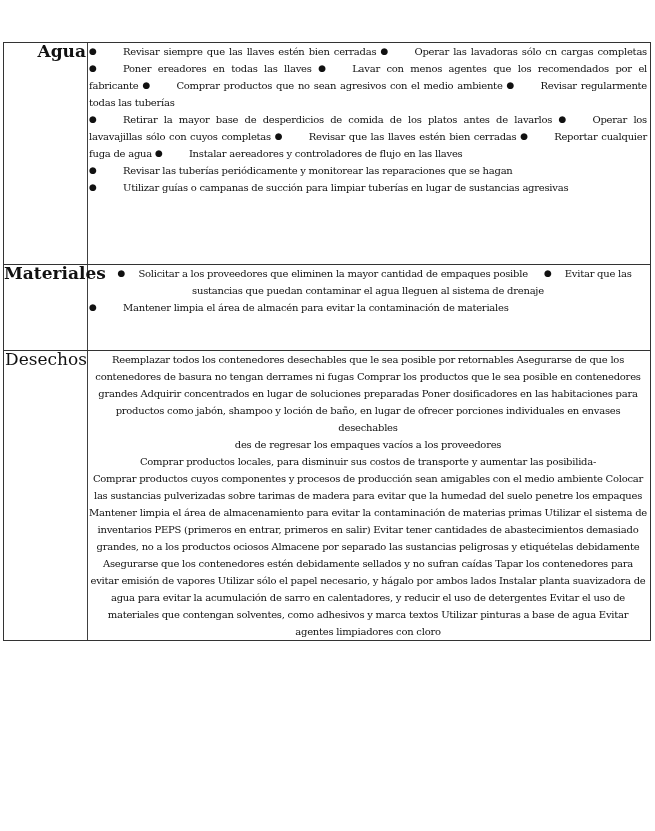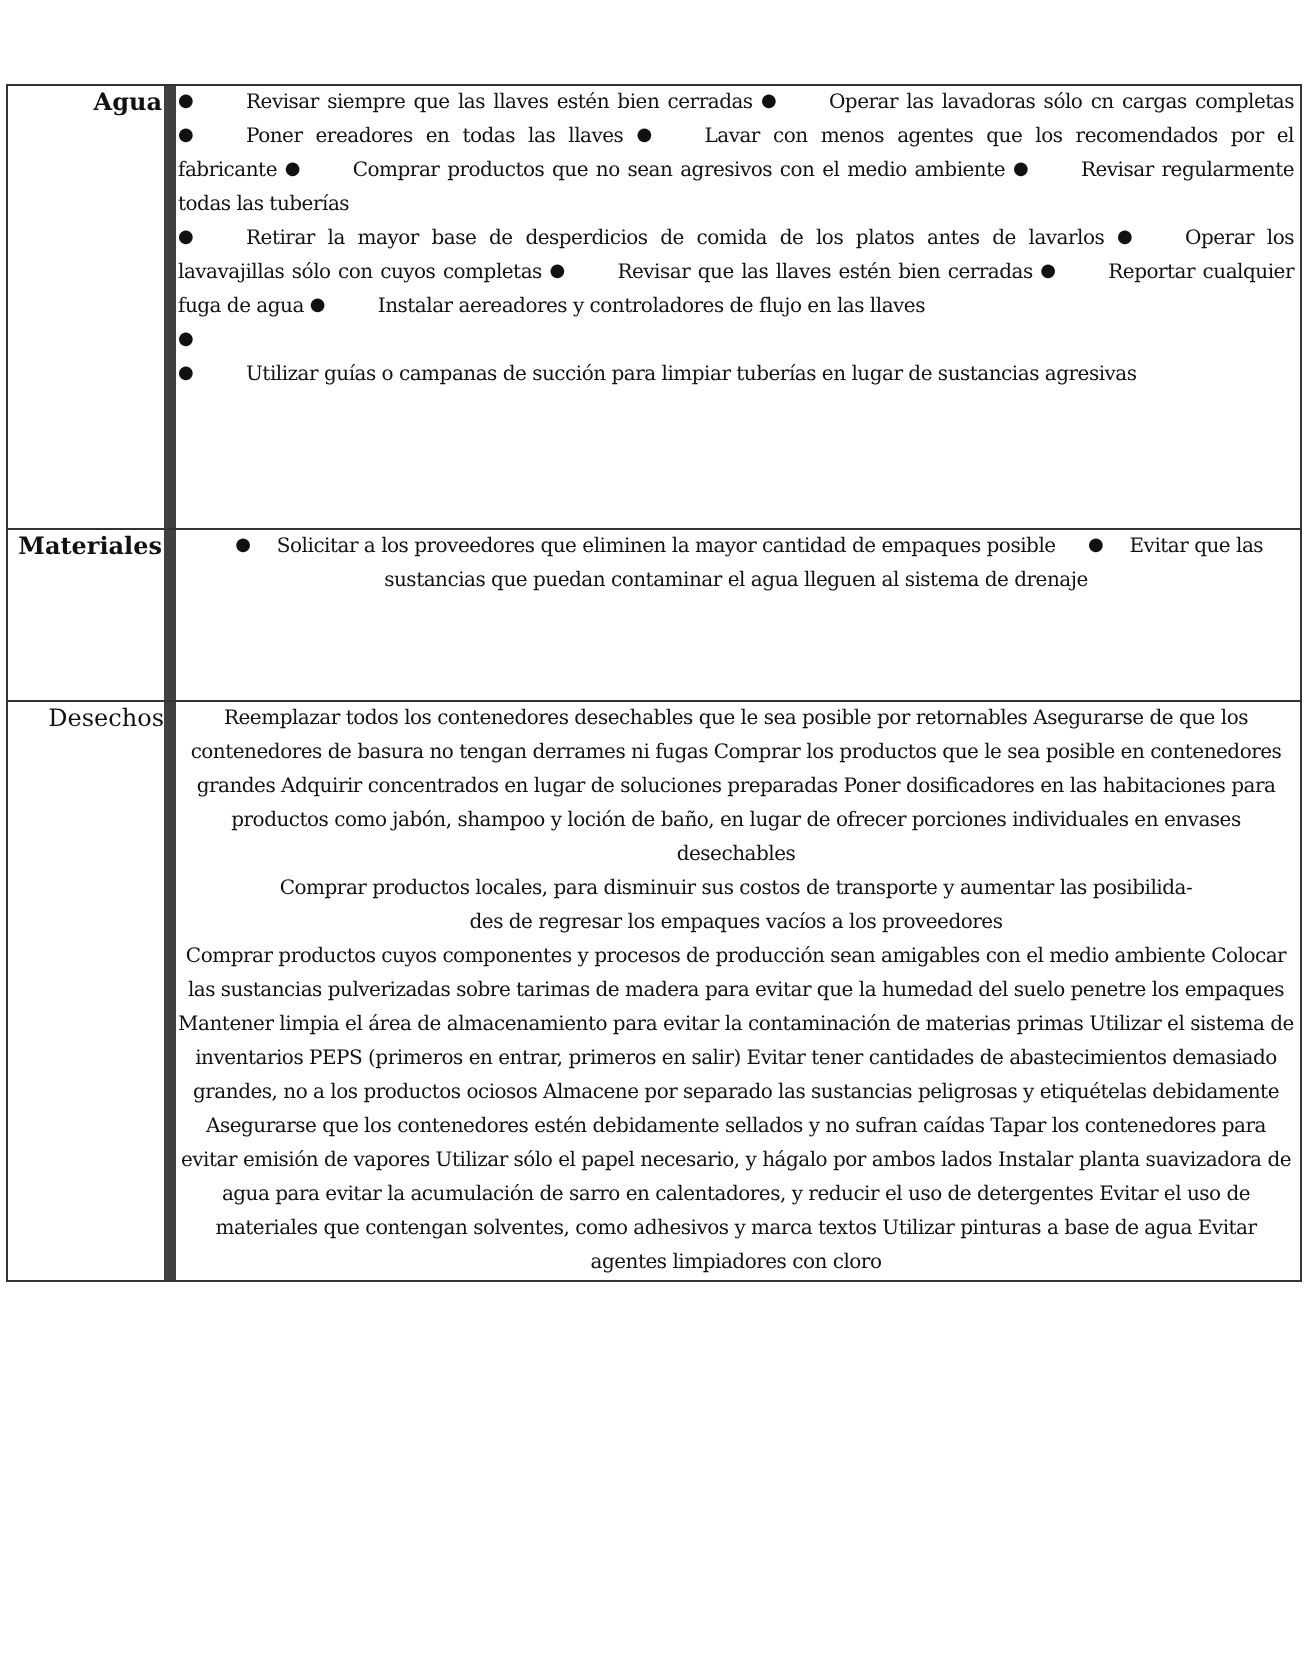--- a/index.html
+++ b/index.html
@@ -2,22 +2,22 @@
 <html><head>
 <meta charset="utf-8">
 <style>
   html, body { margin: 0; padding: 0; background: #ffffff; }
   body { width: 655px; height: 831px; position: relative; overflow: hidden;
          font-family: "DejaVu Serif", "Liberation Serif", serif; color: #111; }
   .tbl { position: absolute; left: 3px; top: 42px; width: 648px;
          border: 1px solid #333; box-sizing: border-box; }
   .row { display: flex; border-top: 1px solid #333; }
   .row:first-child { border-top: none; }
-  .label { width: 84px; flex: 0 0 84px; border-right: 6px solid #404040;
-           font-size: 12px; line-height: 17px; box-sizing: border-box; }
+  .label { width: 84px; flex: 0 0 84px; border-right: 1px solid #404040;
+           font-size: 17px; line-height: 17px; box-sizing: border-box; }
   .label.bold { font-weight: bold; text-align: right; padding-right: 1px; }
   .label.plain { text-align: right; padding-left: 0; }
   .cell { flex: 1; font-size: 10px; line-height: 17px; padding: 0 3px 0 1px;
           letter-spacing: -0.25px; }
   .para { margin: 0; text-align: justify; }
   .para.left { text-align: center; }
   .bullet { display: inline-block; width: 34px; }
   .bullet::before { content: "\25CF"; font-size: 9px; vertical-align: 1px; }
   .row-agua .cell { min-height: 221px; }
   .row-materiales .cell { min-height: 85px; }
@@ -39,42 +39,45 @@
         <span class="bullet"></span><span>Revisar regularmente todas las tuberías</span>
       </p>
       <p class="para">
         <span class="bullet"></span><span>Retirar la mayor base de desperdicios de comida de los platos antes de lavarlos</span>
         <span class="bullet"></span><span>Operar los lavavajillas sólo con cuyos completas</span>
         <span class="bullet"></span><span>Revisar que las llaves estén bien cerradas</span>
         <span class="bullet"></span><span>Reportar cualquier fuga de agua</span>
         <span class="bullet"></span><span>Instalar aereadores y controladores de flujo en las llaves</span>
       </p>
       <p class="para">
-        <span class="bullet"></span>
+        <span class="bullet"></span><span>Revisar las tuberías periódicamente y monitorear las reparaciones que se hagan</span>
       </p>
       <p class="para">
         <span class="bullet"></span><span>Utilizar guías o campanas de succión para limpiar tuberías en lugar de sustancias agresivas</span>
       </p>
     </div>
   </div>
 
   <div class="row row-materiales">
     <div class="label bold">Materiales</div>
     <div class="cell">
       <p class="para left">
         <span class="bullet"></span><span>Solicitar a los proveedores que eliminen la mayor cantidad de empaques posible</span>
         <span class="bullet"></span><span>Evitar que las sustancias que puedan contaminar el agua lleguen al sistema de drenaje</span>
       </p>
+      <p class="para">
+        <span class="bullet"></span><span>Mantener limpia el área de almacén para evitar la contaminación de materiales</span>
+      </p>
     </div>
   </div>
 
   <div class="row row-desechos">
     <div class="label plain">Desechos</div>
     <div class="cell">
       <p class="para left">Reemplazar todos los contenedores desechables que le sea posible por retornables Asegurarse de que los contenedores de basura no tengan derrames ni fugas Comprar los productos que le sea posible en contenedores grandes Adquirir concentrados en lugar de soluciones preparadas Poner dosificadores en las habitaciones para productos como jabón, shampoo y loción de baño, en lugar de ofrecer porciones individuales en envases desechables</p>
+      <p class="para left">des de regresar los empaques vacíos a los proveedores</p>
       <p class="para left">Comprar productos locales, para disminuir sus costos de transporte y aumentar las posibilida-</p>
-      <p class="para left">des de regresar los empaques vacíos a los proveedores</p>
       <p class="para left">Comprar productos cuyos componentes y procesos de producción sean amigables con el medio ambiente Colocar las sustancias pulverizadas sobre tarimas de madera para evitar que la humedad del suelo penetre los empaques Mantener limpia el área de almacenamiento para evitar la contaminación de materias primas Utilizar el sistema de inventarios PEPS (primeros en entrar, primeros en salir) Evitar tener cantidades de abastecimientos demasiado grandes, no a los productos ociosos Almacene por separado las sustancias peligrosas y etiquételas debidamente</p>
       <p class="para left">Asegurarse que los contenedores estén debidamente sellados y no sufran caídas Tapar los contenedores para evitar emisión de vapores Utilizar sólo el papel necesario, y hágalo por ambos lados Instalar planta suavizadora de agua para evitar la acumulación de sarro en calentadores, y reducir el uso de detergentes Evitar el uso de materiales que contengan solventes, como adhesivos y marca textos Utilizar pinturas a base de agua Evitar agentes limpiadores con cloro</p>
     </div>
   </div>
 
 </div>
 
 </body></html>

